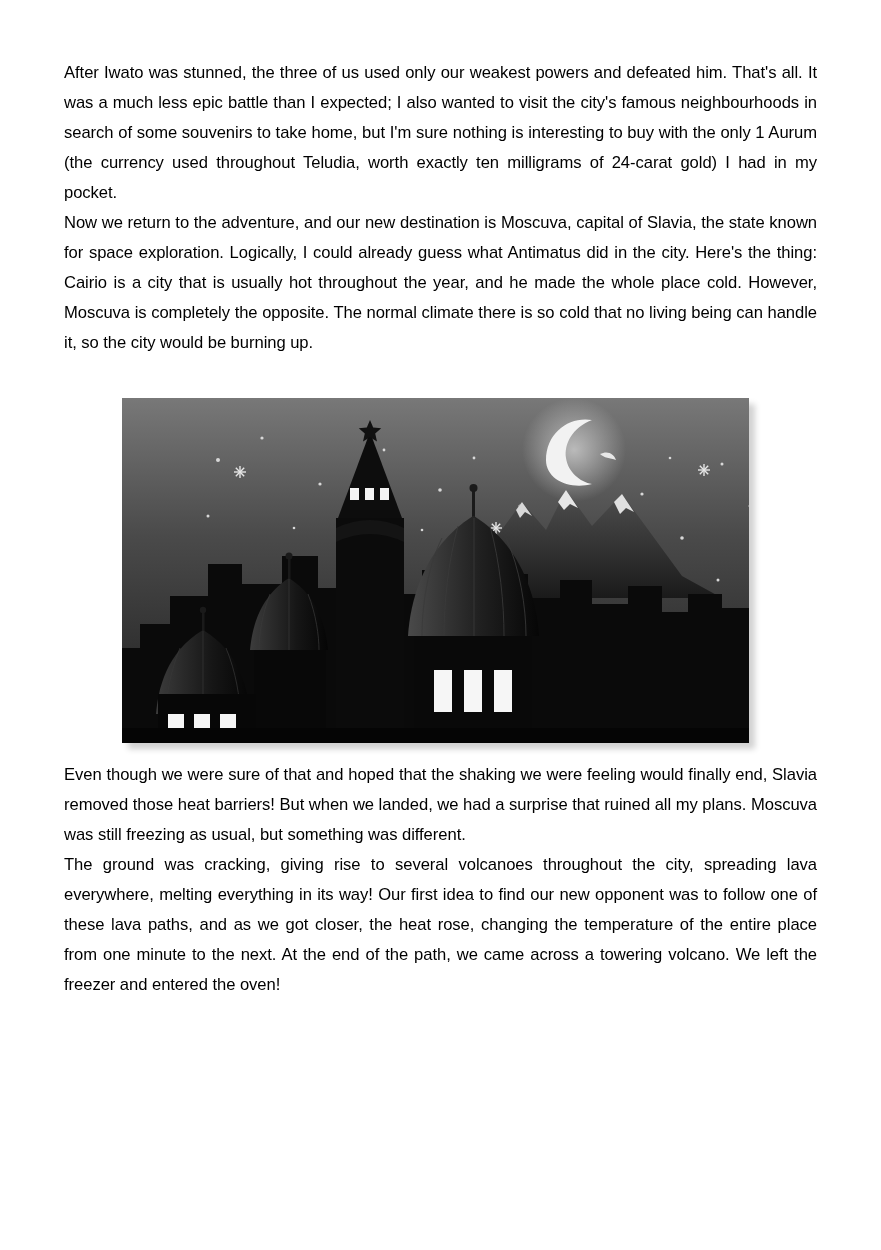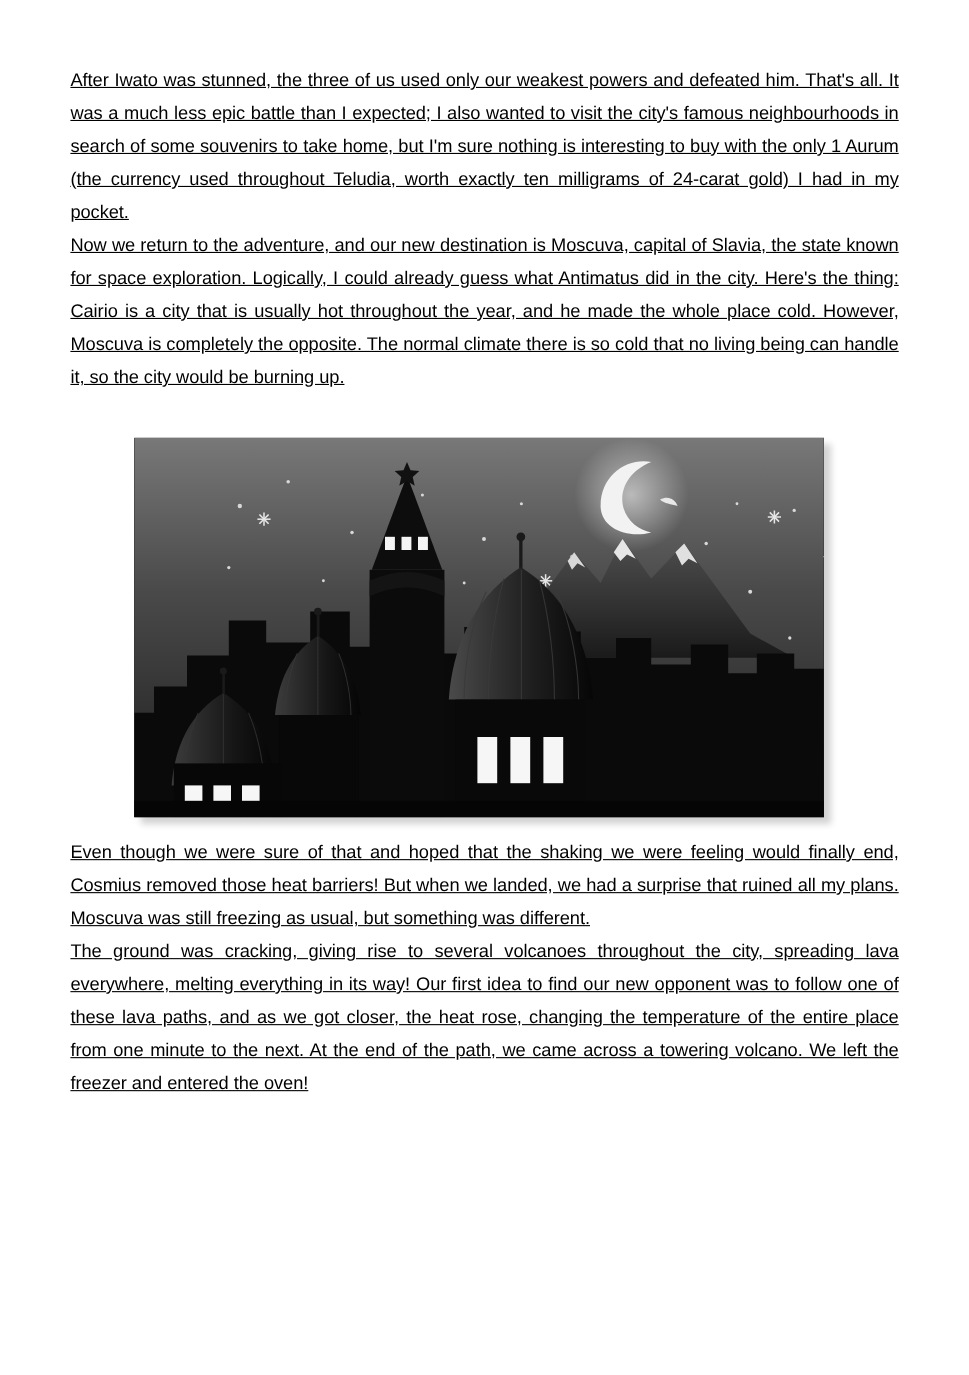--- a/index.html
+++ b/index.html
@@ -18,21 +18,20 @@
   .page {
     position: absolute;
     inset: 0;
     background: #ffffff;
   }
   .content {
     position: absolute;
     left: 64px;
     top: 58px;
     width: 753px;
-    text-decoration: underline;
   }
   p.para {
     margin: 0;
     font-size: 16.6px;
     line-height: 30px;
     text-align: justify;
     text-justify: inter-word;
     letter-spacing: -0.05px;
   }
   .figure-wrap {
@@ -211,17 +210,17 @@
             </g>
           </g>
 
           <rect x="0" y="330" width="627" height="15" fill="#050505"></rect>
         </svg>
       </div>
     </div>
 
     <div class="spacer-after-figure"></div>
 
-    <p class="para">Even though we were sure of that and hoped that the shaking we were feeling would finally end, Cosmius removed those heat barriers! But when we landed, we had a surprise that ruined all my plans. Moscuva was still freezing as usual, but something was different.</p>
+    <p class="para">Even though we were sure of that and hoped that the shaking we were feeling would finally end, Slavia removed those heat barriers! But when we landed, we had a surprise that ruined all my plans. Moscuva was still freezing as usual, but something was different.</p>
     <p class="para">The ground was cracking, giving rise to several volcanoes throughout the city, spreading lava everywhere, melting everything in its way! Our first idea to find our new opponent was to follow one of these lava paths, and as we got closer, the heat rose, changing the temperature of the entire place from one minute to the next. At the end of the path, we came across a towering volcano. We left the freezer and entered the oven!</p>
 
   </div>
 </div>
 
 </body></html>

